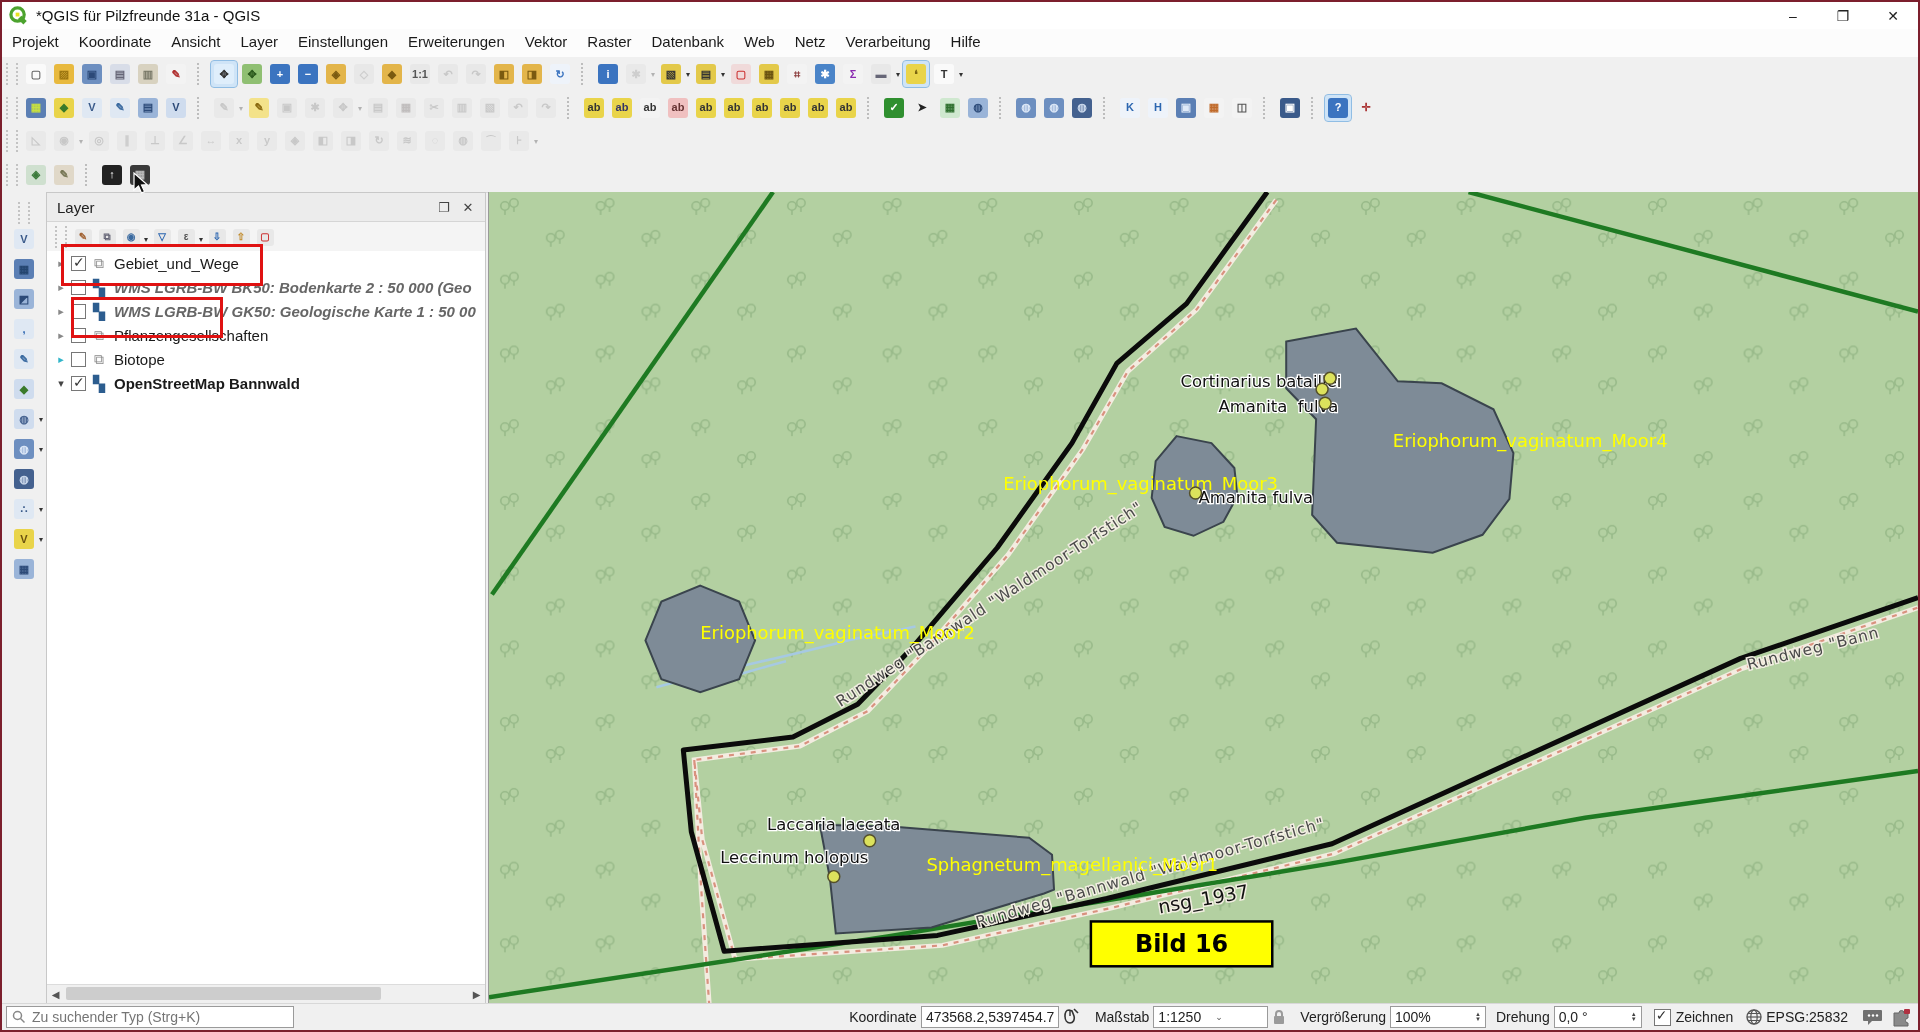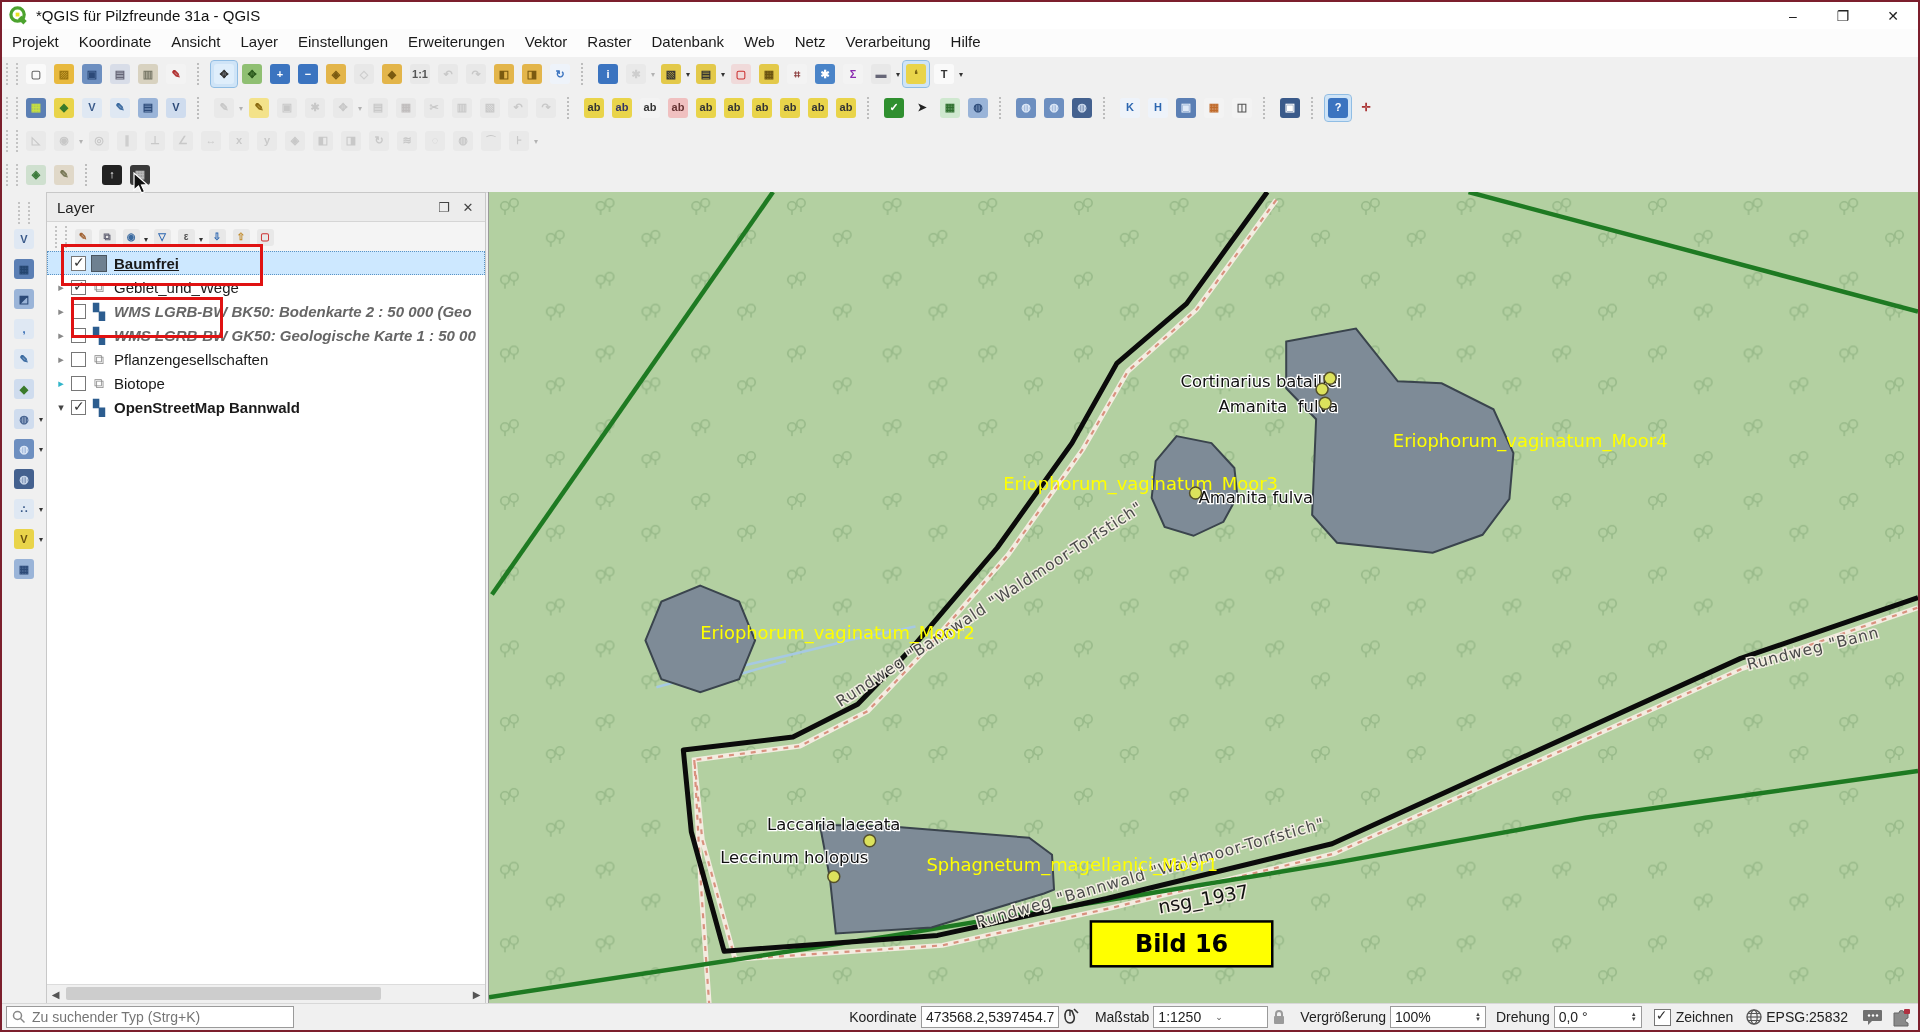--- a/index.html
+++ b/index.html
@@ -515,28 +515,20 @@
             <span class="chip" style="background: rgb(232, 232, 232); color: rgb(44, 102, 176);">⇩</span>
           </div>
           <div class="tbi">
             <span class="chip" style="background: rgb(232, 232, 232); color: rgb(192, 138, 42);">⇧</span>
           </div>
           <div class="tbi">
             <span class="chip" style="background: rgb(232, 232, 232); color: rgb(204, 51, 51);">▢</span>
           </div>
         </div>
       <div id="layerlist">
-          <div class="lrow sel">
-            <span class="arr"></span>
-            <span class="cb on"></span>
-            <span class="sw">
-              <span class="sq"></span>
-            </span>
-            <span class="lbl b u">Baumfrei</span>
-          </div>
           <div class="lrow">
             <span class="arr">▸</span>
             <span class="cb on"></span>
             <span class="sw">
               <span class="grp">⧉</span>
             </span>
             <span class="lbl">Gebiet_und_Wege</span>
           </div>
           <div class="lrow">
             <span class="arr">▸</span>

